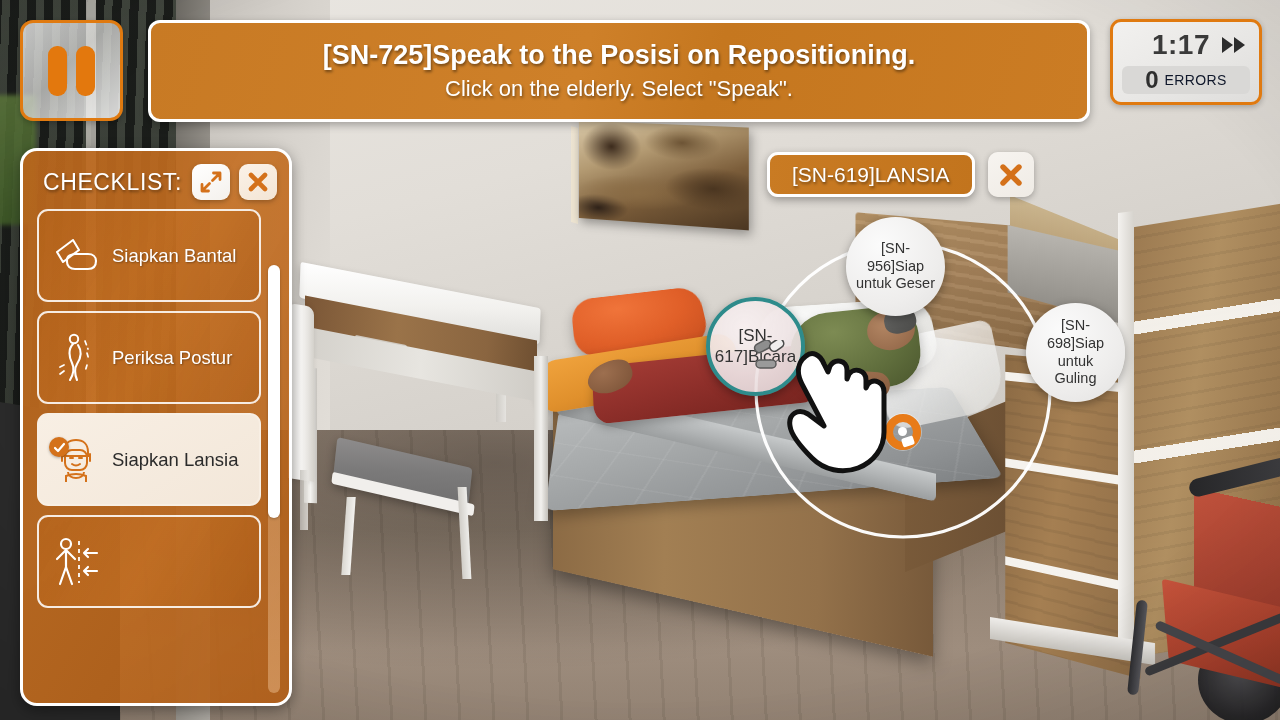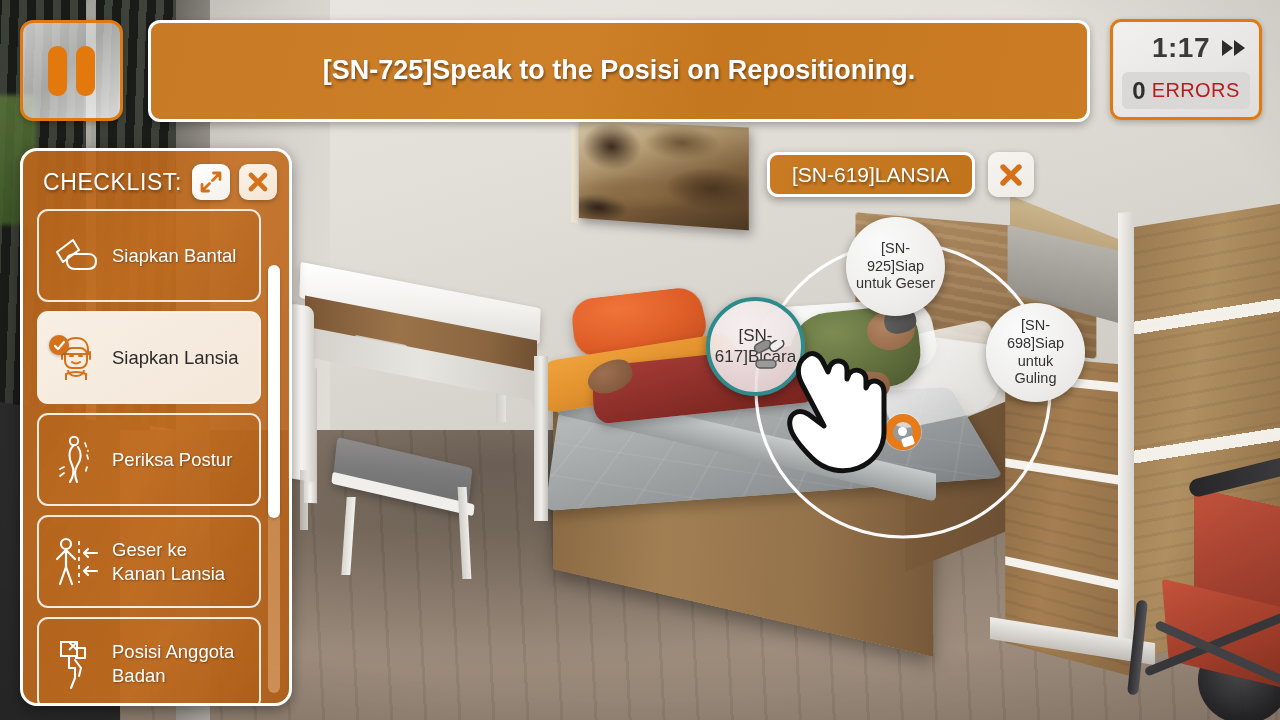--- a/index.html
+++ b/index.html
@@ -360,39 +360,39 @@
   }
   .banner-line1 .code { font-weight:700; }
   .banner-line1 .strong { font-weight:bold; }
   .banner-line2 {
     color:#fff; font-size:22px; margin-top:4px;
     text-shadow: 1px 2px 3px rgba(0,0,0,.45);
   }
 
   
   .timer-panel {
-    position:absolute; left:1110px; top:19px; width:152px; height:101px;
+    position:absolute; left:1110px; top:19px; width:152px; height:86px;
     border:3px solid #E07A10; border-radius:11px;
     background: linear-gradient(150deg,#f2f1ef 0%, #e7e6e4 60%, #dedddb 100%);
     padding:6px 9px 8px; display:flex; flex-direction:column;
     box-shadow: 0 2px 6px rgba(0,0,0,.25);
   }
   .timer-row {
     display:flex; align-items:center; justify-content:flex-end; gap:11px;
     height:40px; padding-right:3px;
   }
   .timer-text { font-size:28px; color:#3a3a3a; font-weight:600; letter-spacing:.5px; }
   .ff-icon { display:flex; align-items:center; gap:0px; }
   .errors-box {
     margin-top:4px; flex:1;
     background:#d9d8d6; border-radius:6px;
     display:flex; align-items:center; justify-content:center; gap:6px;
   }
   .errors-count { font-size:24px; font-weight:bold; color:#2e2e2e; }
-  .errors-label { font-size:20px; color:#b91c1c; letter-spacing:.4px; }
+  .errors-label { font-size:14px; color:#0f172a; letter-spacing:.4px; }
 
   
   .actor-chip {
     position:absolute; left:767px; top:152px; height:45px; padding:0 22px;
     background: linear-gradient(100deg,#C97B23,#C2741D);
     border:3px solid #fff; border-radius:11px;
     display:flex; align-items:center; justify-content:center;
     box-shadow: 0 3px 8px rgba(0,0,0,.33);
   }
   .actor-chip span {
@@ -418,21 +418,21 @@
     overflow:hidden;
   }
   .node span { font-size:14.5px; line-height:1.22; padding:0 9px; display:block; }
   .node-bicara {
     left:706px; top:297px; width:99px; height:99px;
     border: 4px solid #2E8B8B;
     background: radial-gradient(circle at 38% 30%, rgba(248,240,240,.96) 0%, rgba(236,225,226,.92) 60%, rgba(226,214,215,.9) 100%);
   }
   .node-bicara span { font-size:17px; }
   .node-geser { left:846px; top:217px; width:99px; height:99px; }
-  .node-guling { left:986px; top:303px; width:99px; height:99px; }
+  .node-guling { left:1026px; top:303px; width:99px; height:99px; }
   .bicara-bubble {
     position:absolute; left:748px; top:340px; width:42px; height:32px;
     pointer-events:none;
   }
 
   
   .target-ring {
     position:absolute; left:885px; top:414px; width:36px; height:36px;
     border-radius:50%;
     border:8px solid #E87B18;
@@ -594,21 +594,21 @@
   <div class="node node-bicara">
     <span>[SN-617]Bicara</span>
   </div>
   <svg class="bicara-bubble" viewBox="0 0 42 32">
     <rect x="6" y="2" width="17" height="9" rx="4.5" fill="#8e8e8e" stroke="#5a5a5a" stroke-width="1.6" transform="rotate(-28 14 6)"></rect>
     <rect x="21" y="1" width="15" height="9" rx="4.5" fill="#f0eeee" stroke="#4a4a4a" stroke-width="1.6" transform="rotate(-34 28 5)"></rect>
     <rect x="8" y="20" width="20" height="8" rx="4" fill="#9a9a9a" stroke="#5a5a5a" stroke-width="1.5"></rect>
   </svg>
 
   <div class="node node-geser">
-    <span>[SN-925]Siap untuk Geser</span>
+    <span>[SN-956]Siap untuk Geser</span>
   </div>
 
   <div class="node node-guling">
     <span>[SN-698]Siap untuk Guling</span>
   </div>
 
   <div class="target-ring"></div>
   <div class="target-dot"></div>
   <div class="target-notch"></div>
 
@@ -623,20 +623,21 @@
 
     <div class="pause-btn">
       <div class="pause-bar"></div>
       <div class="pause-bar"></div>
     </div>
 
     <div class="banner">
       <div class="banner-line1">
         <span class="code">[SN-725]</span><span class="strong">Speak to the Posisi on Repositioning.</span>
       </div>
+      <div class="banner-line2">Click on the elderly.  Select "Speak".</div>
     </div>
 
     <div class="timer-panel">
       <div class="timer-row">
         <span class="timer-text">1:17</span>
         <span class="ff-icon">
           <svg width="26" height="18" viewBox="0 0 26 18">
             <polygon points="1,1 12,9 1,17" fill="#2c2c2c"></polygon>
             <polygon points="13,1 24,9 13,17" fill="#2c2c2c"></polygon>
           </svg>
@@ -677,20 +678,33 @@
         <div class="cl-list">
 
           <div class="cl-item">
             <div class="cl-icon">
               <svg width="46" height="40" viewBox="0 0 46 40">
                 <path d="M4 16 L20 4 L26 14 L10 26 Z" fill="none" stroke="#fff" stroke-width="2.1" stroke-linejoin="round"></path>
                 <path d="M14 24 C14 20 18 18 23 18 L35 18 C40 18 43 21 43 25 C43 30 40 33 35 33 L22 33 C17 33 14 30 14 26 Z" fill="none" stroke="#fff" stroke-width="2.1"></path>
               </svg>
             </div>
             <span class="cl-label">Siapkan Bantal</span>
+          </div>
+
+          <div class="cl-item">
+            <div class="cl-icon">
+              <svg width="40" height="50" viewBox="0 0 40 50">
+                <circle cx="18" cy="6" r="4.2" fill="none" stroke="#fff" stroke-width="2"></circle>
+                <path d="M17 11 C12 16 13 24 16 30 C19 36 17 42 14 47" fill="none" stroke="#fff" stroke-width="2.1" stroke-linecap="round"></path>
+                <path d="M22 12 C26 18 25 25 21 31 C18 36 19 42 21 47" fill="none" stroke="#fff" stroke-width="2.1" stroke-linecap="round"></path>
+                <path d="M29 8 L32 16 M31 20 L33 27 M31 32 L29 39" stroke="#fff" stroke-width="1.7" stroke-dasharray="4 4" stroke-linecap="round"></path>
+                <path d="M8 32 L4 34 M8 38 L4 41" stroke="#fff" stroke-width="1.7" stroke-linecap="round"></path>
+              </svg>
+            </div>
+            <span class="cl-label">Periksa Postur</span>
           </div>
 
           <div class="cl-item active">
             <div class="check-badge">
               <svg width="13" height="13" viewBox="0 0 13 13">
                 <path d="M2 7 L5 10 L11 3" stroke="#fff" stroke-width="2.2" fill="none" stroke-linecap="round" stroke-linejoin="round"></path>
               </svg>
             </div>
             <div class="cl-icon">
               <svg width="44" height="48" viewBox="0 0 44 48">
@@ -701,56 +715,30 @@
                 <path d="M8 18 L8 25 M36 18 L36 25" stroke="#D4711A" stroke-width="2" stroke-linecap="round"></path>
                 <path d="M14 36 C14 40 18 42 22 42 C26 42 30 40 30 36" fill="none" stroke="#D4711A" stroke-width="2"></path>
                 <path d="M12 46 L12 40 Q22 36 32 40 L32 46" fill="none" stroke="#D4711A" stroke-width="2"></path>
               </svg>
             </div>
             <span class="cl-label">Siapkan Lansia</span>
           </div>
 
           <div class="cl-item">
             <div class="cl-icon">
-              <svg width="40" height="50" viewBox="0 0 40 50">
-                <circle cx="18" cy="6" r="4.2" fill="none" stroke="#fff" stroke-width="2"></circle>
-                <path d="M17 11 C12 16 13 24 16 30 C19 36 17 42 14 47" fill="none" stroke="#fff" stroke-width="2.1" stroke-linecap="round"></path>
-                <path d="M22 12 C26 18 25 25 21 31 C18 36 19 42 21 47" fill="none" stroke="#fff" stroke-width="2.1" stroke-linecap="round"></path>
-                <path d="M29 8 L32 16 M31 20 L33 27 M31 32 L29 39" stroke="#fff" stroke-width="1.7" stroke-dasharray="4 4" stroke-linecap="round"></path>
-                <path d="M8 32 L4 34 M8 38 L4 41" stroke="#fff" stroke-width="1.7" stroke-linecap="round"></path>
-              </svg>
-            </div>
-            <span class="cl-label">Periksa Postur</span>
-          </div>
-
-          <div class="cl-item">
-            <div class="cl-icon">
               <svg width="46" height="50" viewBox="0 0 46 50">
                 <circle cx="13" cy="7" r="5" fill="none" stroke="#fff" stroke-width="2.2"></circle>
                 <path d="M13 13 L13 30 M13 13 L4 22 M13 13 L22 22 M13 30 L7 47 M13 30 L19 47" fill="none" stroke="#fff" stroke-width="2.2" stroke-linecap="round"></path>
                 <path d="M26 4 L26 46" stroke="#fff" stroke-width="1.8" stroke-dasharray="4 4"></path>
                 <path d="M44 16 L31 16 M35 12 L31 16 L35 20" stroke="#fff" stroke-width="2.2" fill="none" stroke-linecap="round" stroke-linejoin="round"></path>
                 <path d="M44 34 L31 34 M35 30 L31 34 L35 38" stroke="#fff" stroke-width="2.2" fill="none" stroke-linecap="round" stroke-linejoin="round"></path>
               </svg>
             </div>
-            <span class="cl-label">Geser ke Kanan Lansia</span>
           </div>
 
-          <div class="cl-item">
-            <div class="cl-icon">
-              <svg width="42" height="52" viewBox="0 0 42 52">
-                <rect x="6" y="4" width="16" height="14" fill="none" stroke="#fff" stroke-width="2"></rect>
-                <path d="M14 4 L22 12 M22 4 L14 12" stroke="#fff" stroke-width="1.8"></path>
-                <path d="M22 10 L30 10 L30 20 L20 20" fill="none" stroke="#fff" stroke-width="2" stroke-linejoin="round"></path>
-                <path d="M14 18 L14 30 L20 30 L20 40 L16 50" fill="none" stroke="#fff" stroke-width="2.1" stroke-linecap="round" stroke-linejoin="round"></path>
-                <path d="M20 22 L26 30 L24 38" fill="none" stroke="#fff" stroke-width="2" stroke-linecap="round"></path>
-              </svg>
-            </div>
-            <span class="cl-label">Posisi Anggota Badan</span>
-          </div>
 
         </div>
 
         <div class="cl-scrollbar">
           <div class="cl-thumb" style="height: 59%;"></div>
         </div>
       </div>
     </div>
 
   </div>

